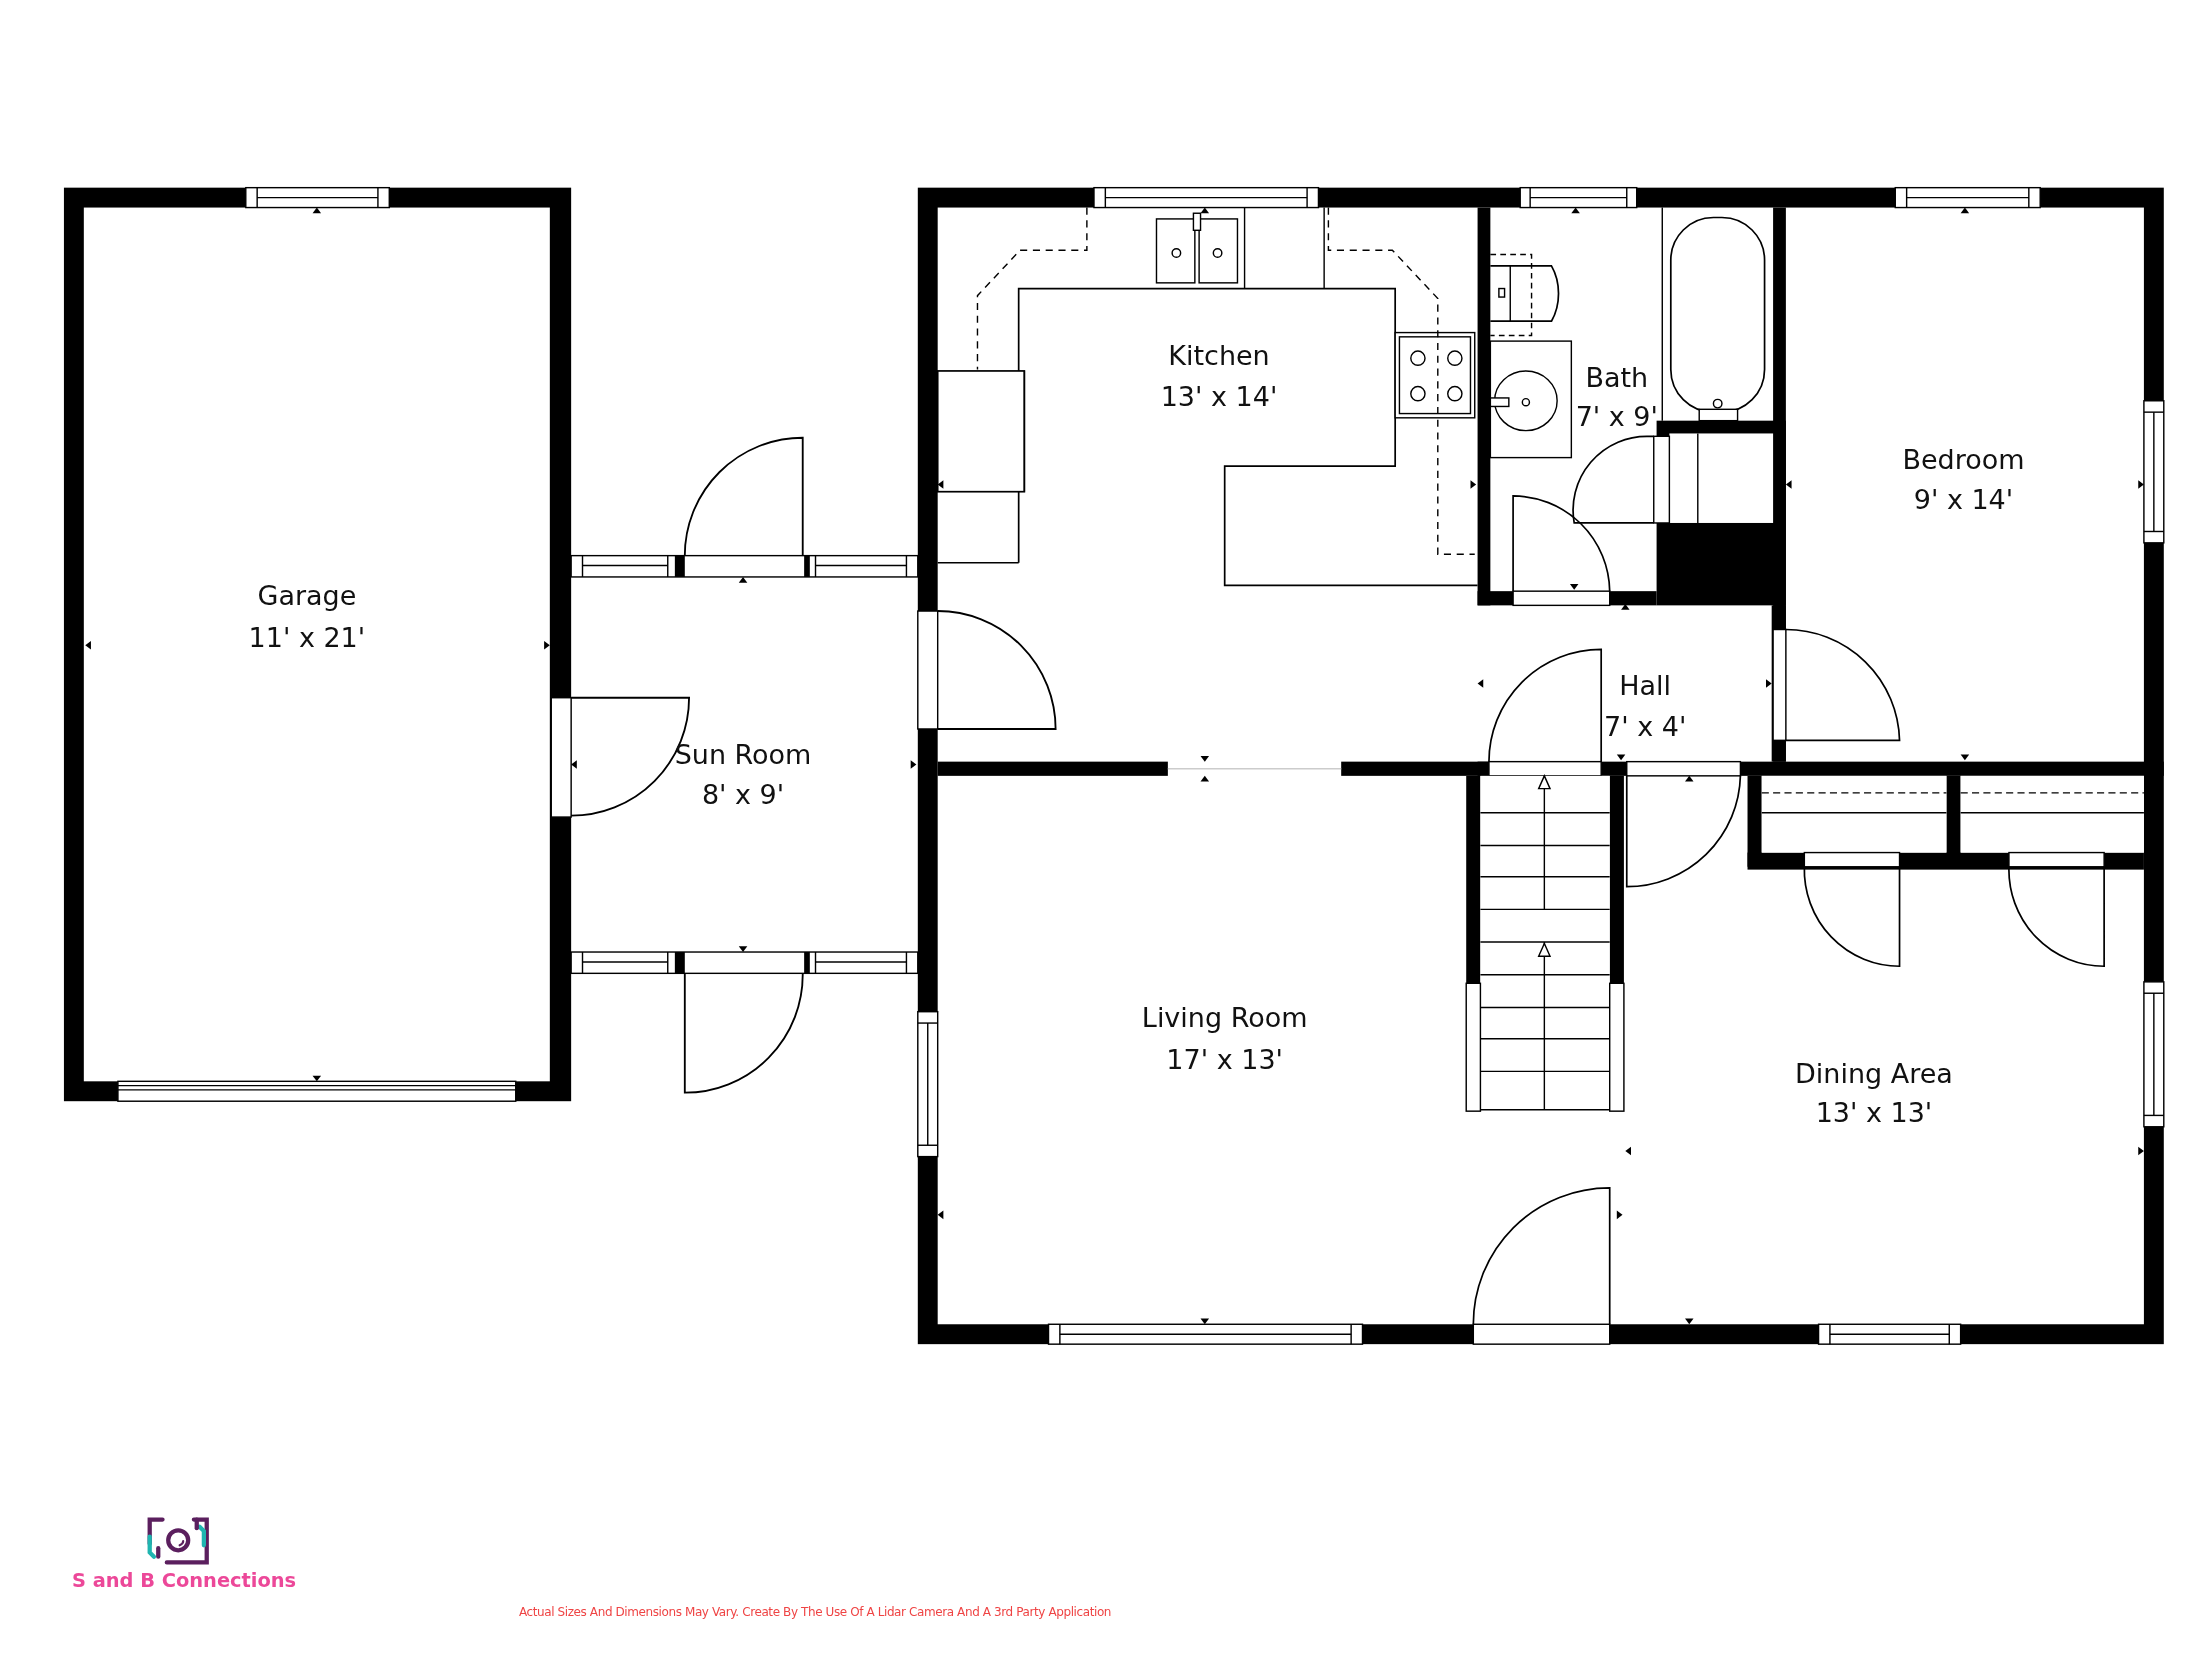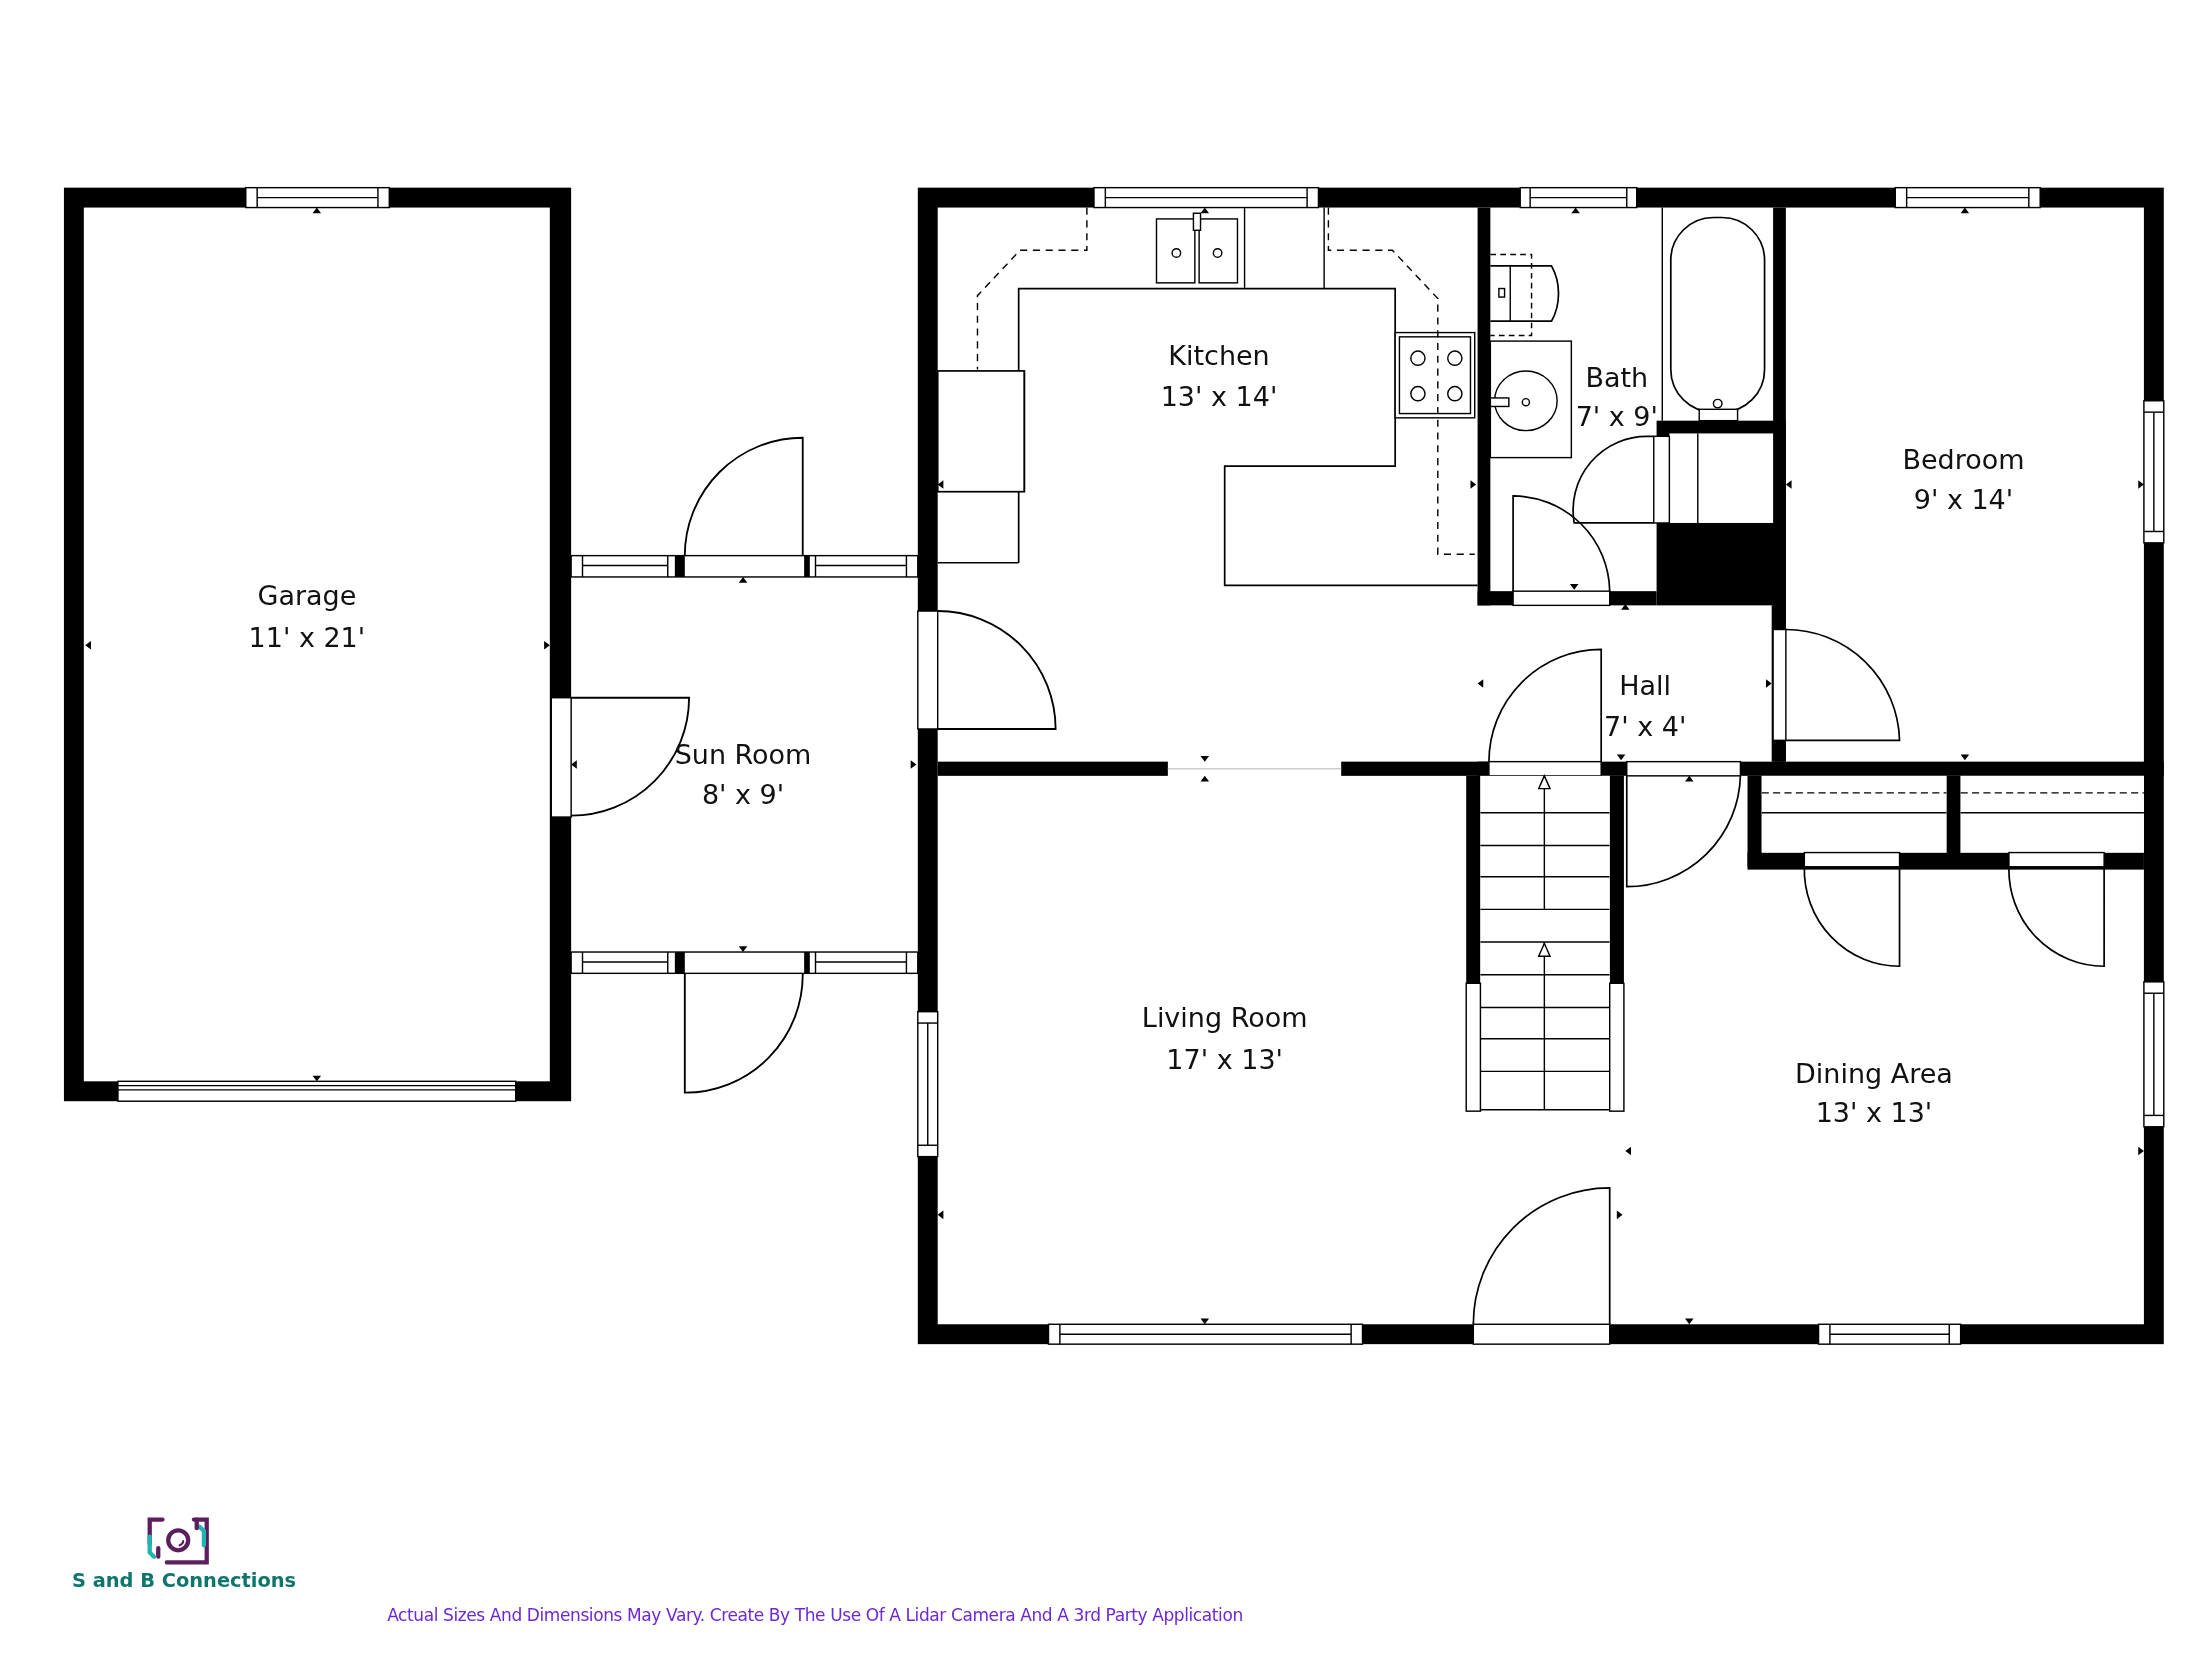--- a/index.html
+++ b/index.html
@@ -1,21 +1,21 @@
 <!DOCTYPE html>
 <html style="font-size:11.5px"><head>
 <meta charset="utf-8">
 <style>
   html,body{margin:0;padding:0;background:#ffffff;}
   body{width:2205px;height:1654px;position:relative;overflow:hidden;font-family:"DejaVu Sans",sans-serif;}
   #plan{position:absolute;left:0;top:0;width:2205px;height:1654px;}
   .room-label{font-family:"DejaVu Sans",sans-serif;font-size:19px;fill:#111;text-anchor:middle;}
   .room-dim{font-family:"DejaVu Sans",sans-serif;font-size:19px;fill:#111;text-anchor:middle;}
-  .logo-text{position:absolute;left:72px;top:1569px;font-family:"DejaVu Sans",sans-serif;font-size:19.4px;color:#0f766e;font-weight:600;}
-  .disclaimer{position:absolute;left:0;width:1630px;top:1605px;text-align:center;font-family:"DejaVu Sans",sans-serif;font-size:17px;color:#6d28d9;letter-spacing:-0.4px;}
+  .logo-text{position:absolute;left:72px;top:1569px;font-family:"DejaVu Sans",sans-serif;font-size:19.4px;color:#ec4899;font-weight:600;}
+  .disclaimer{position:absolute;left:0;width:1630px;top:1605px;text-align:center;font-family:"DejaVu Sans",sans-serif;font-size:12px;color:#ef4444;letter-spacing:-0.4px;}
   .logo-icon{position:absolute;left:144px;top:1515px;width:67px;height:52px;}
 </style>
 </head>
 <body>
 
 <svg id="plan" viewBox="0 0 1552 1164" xmlns="http://www.w3.org/2000/svg">
   <defs>
     <marker id="tri" markerWidth="4" markerHeight="4" refX="2" refY="2">
         <path d="M0,0 L4,2 L0,4z" fill="#000"></path>
       </marker>

